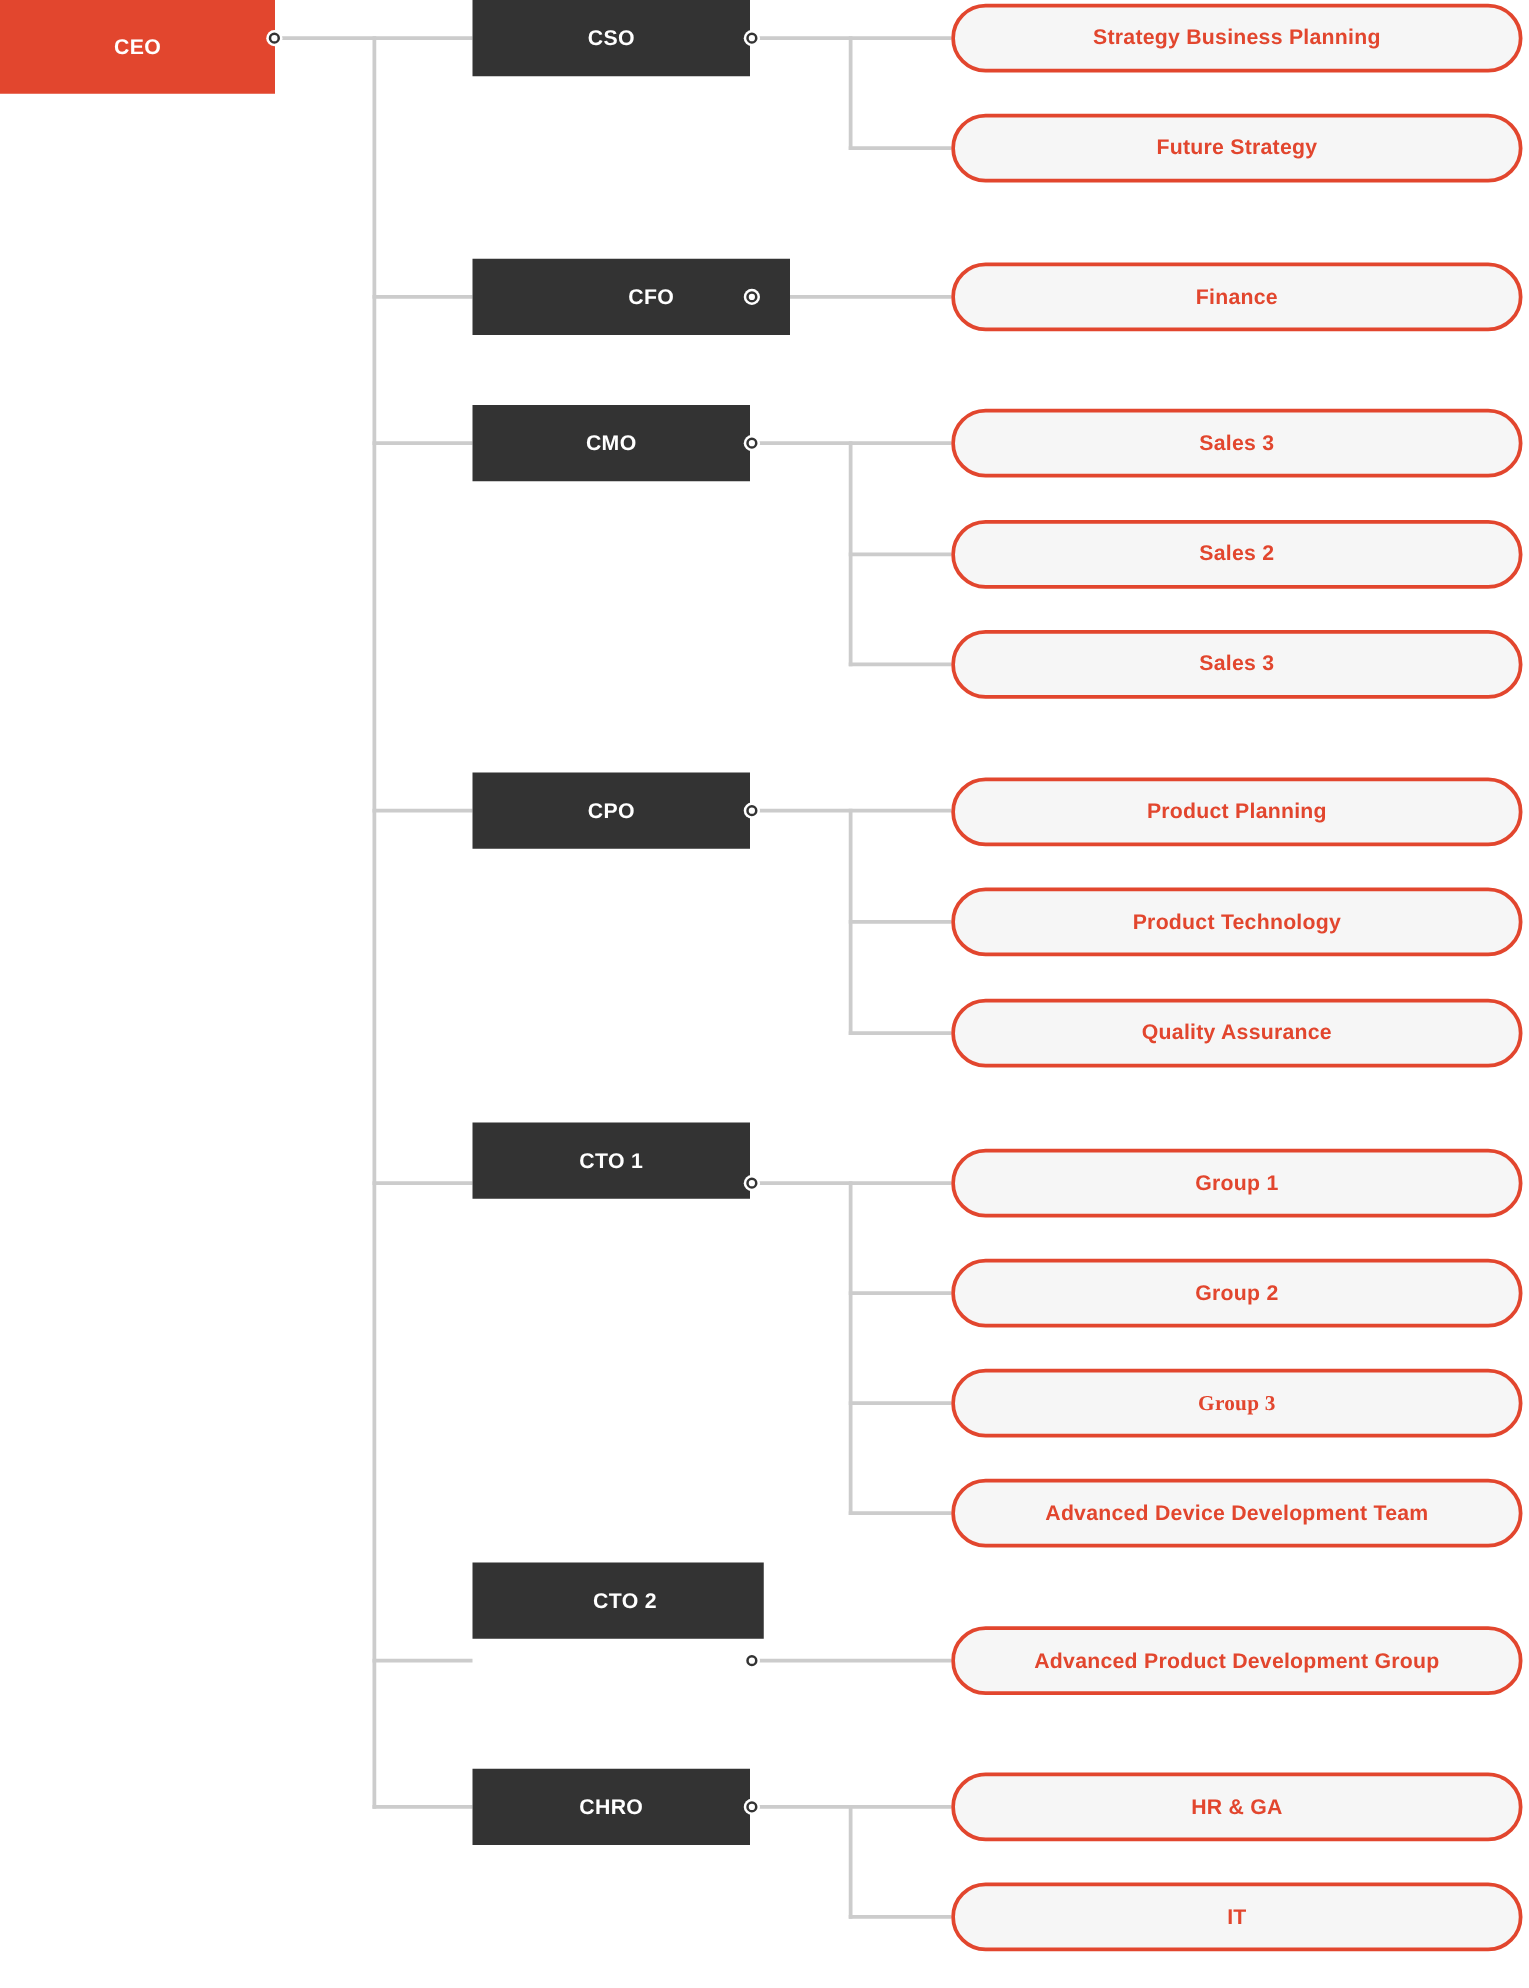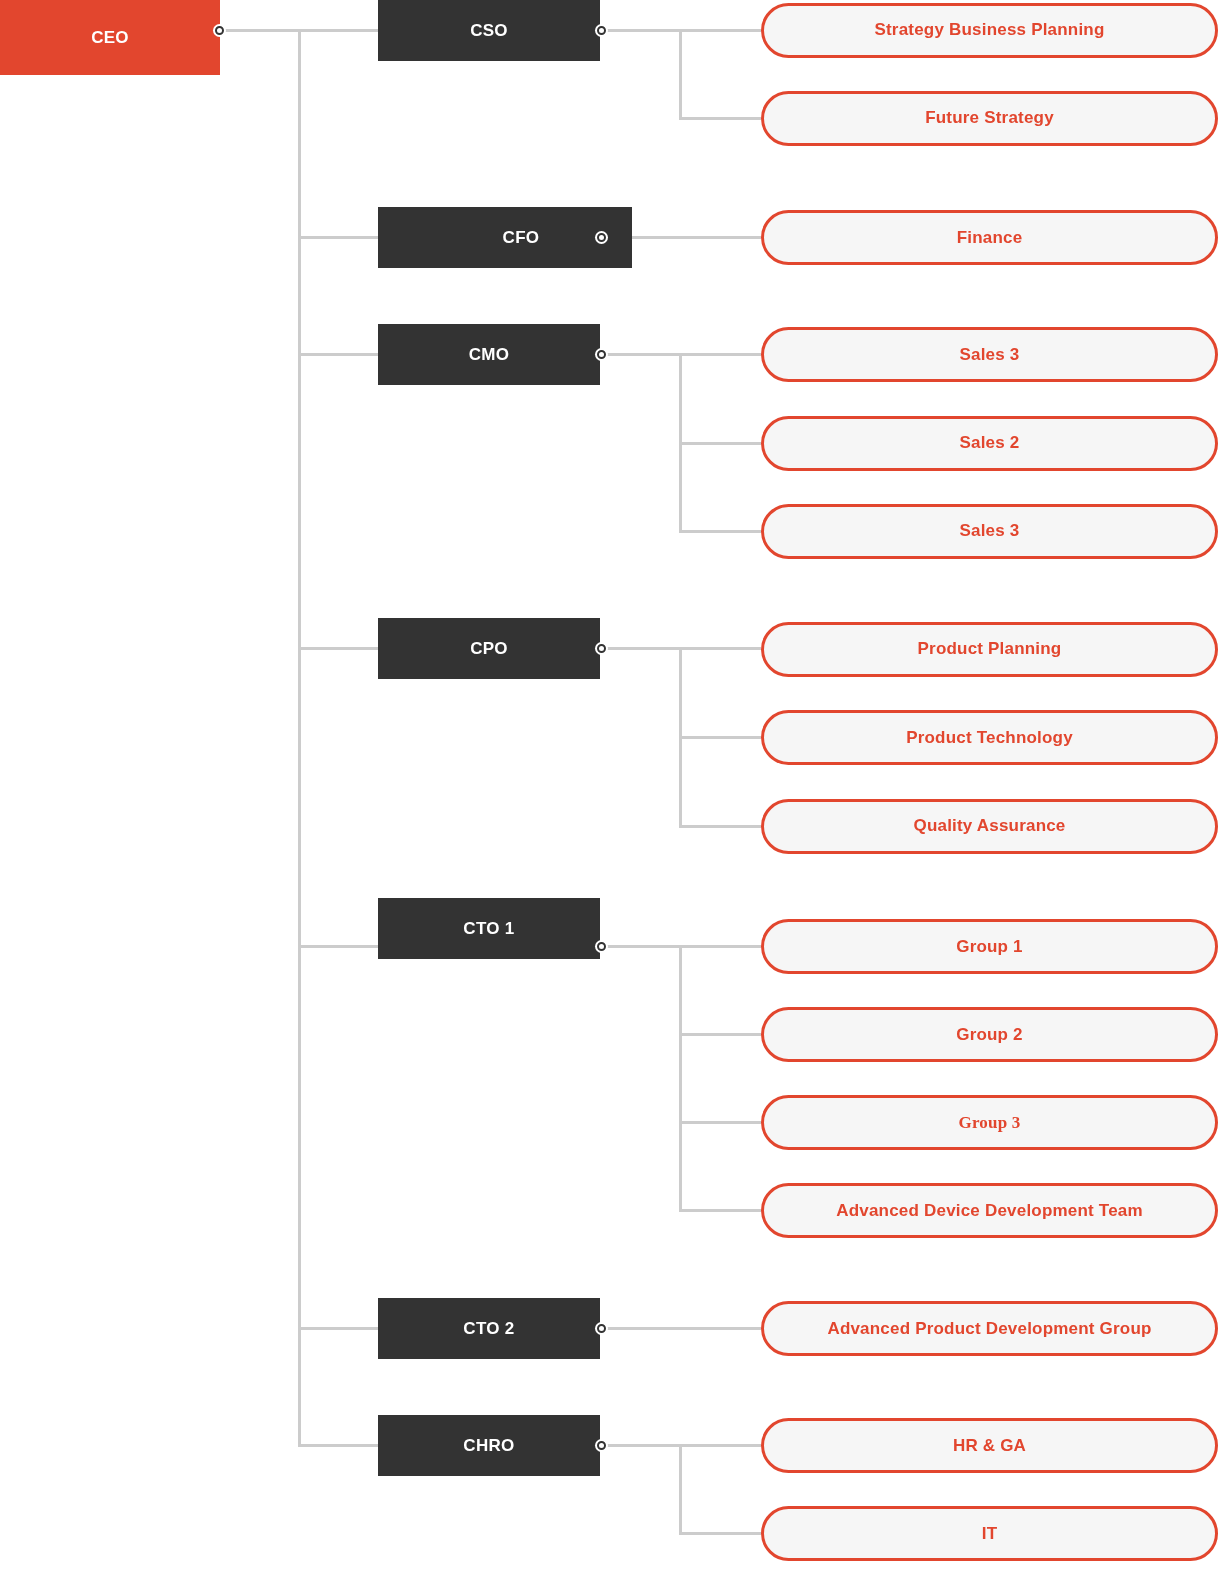--- a/index.html
+++ b/index.html
@@ -121,21 +121,21 @@
   <div class="mgr-box" style="top:618px;">
     <span class="lbl">CPO</span>
   </div>
   <div class="port" style="left:596.5px;top:644px;"></div>
 
   <div class="mgr-box" style="top:868px;margin-top:30px;">
     <span class="lbl">CTO 1</span>
   </div>
   <div class="port" style="left:596.5px;top:942px;"></div>
 
-  <div class="mgr-box" style="top:1298px;">
+  <div class="mgr-box" style="top:1250px;padding-left:11px;">
     <span class="lbl">CTO 2</span>
   </div>
   <div class="port" style="left:596.5px;top:1324px;"></div>
 
   <div class="mgr-box" style="top:1415px;">
     <span class="lbl">CHRO</span>
   </div>
   <div class="port" style="left:596.5px;top:1441px;"></div>
 
   <div class="leaf" style="top:2.5px;">

